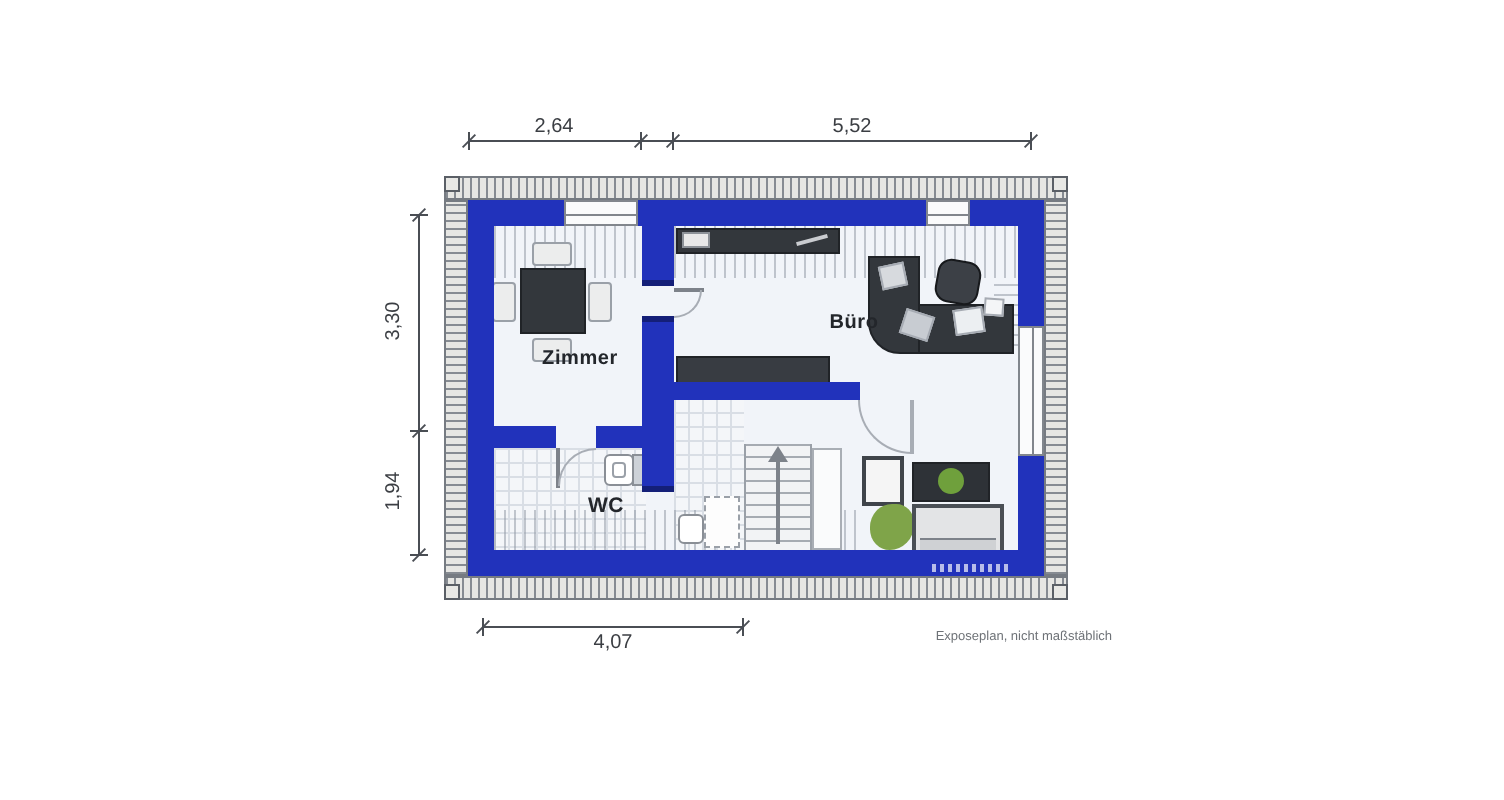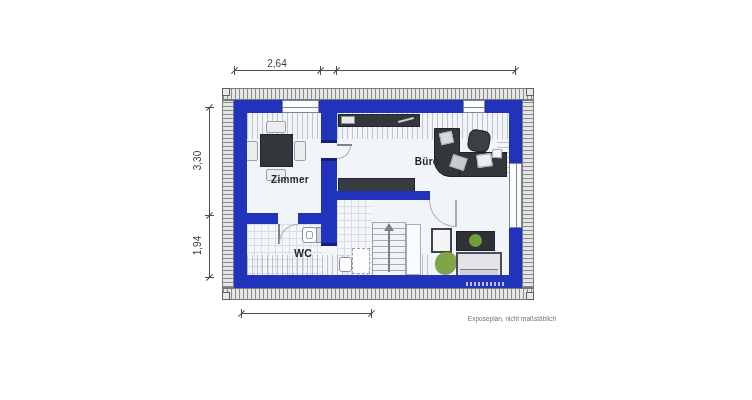--- a/index.html
+++ b/index.html
@@ -135,32 +135,34 @@
   <div class="abs dimline" style="left:234px;top:70px;width:282px;height:1px;"></div>
   <div class="abs tick" style="left:234px;top:66px;width:1px;height:9px;"></div>
   <div class="abs tick" style="left:320px;top:66px;width:1px;height:9px;"></div>
   <div class="abs tick" style="left:336px;top:66px;width:1px;height:9px;"></div>
   <div class="abs tick" style="left:515px;top:66px;width:1px;height:9px;"></div>
   <div class="abs slash" style="left:230px;top:70px;"></div>
   <div class="abs slash" style="left:316px;top:70px;"></div>
   <div class="abs slash" style="left:332px;top:70px;"></div>
   <div class="abs slash" style="left:511px;top:70px;"></div>
   <div class="abs dimtext" style="left:234px;top:58px;width:86px;text-align:center;">2,64</div>
+  <div class="abs dimtext" style="left:336px;top:58px;width:180px;">5,52</div>
 
   <div class="abs dimline" style="left:209px;top:107px;width:1px;height:171px;"></div>
   <div class="abs tick" style="left:205px;top:107px;width:9px;height:1px;"></div>
   <div class="abs tick" style="left:205px;top:215px;width:9px;height:1px;"></div>
   <div class="abs tick" style="left:205px;top:277px;width:9px;height:1px;"></div>
   <div class="abs slash" style="left:205px;top:107px;"></div>
   <div class="abs slash" style="left:205px;top:215px;"></div>
   <div class="abs slash" style="left:205px;top:277px;"></div>
   <div class="abs dimtext" style="left:177px;top:155px;width:40px;transform:rotate(-90deg);">3,30</div>
   <div class="abs dimtext" style="left:177px;top:240px;width:40px;transform:rotate(-90deg);">1,94</div>
 
   <div class="abs dimline" style="left:241px;top:313px;width:131px;height:1px;"></div>
   <div class="abs tick" style="left:241px;top:309px;width:1px;height:9px;"></div>
   <div class="abs tick" style="left:371px;top:309px;width:1px;height:9px;"></div>
   <div class="abs slash" style="left:237px;top:313px;"></div>
   <div class="abs slash" style="left:367px;top:313px;"></div>
+  <div class="abs dimtext" style="left:241px;top:316px;width:131px;">4,07</div>
 
   <div class="abs caption" style="left:420px;top:314px;width:136px;">Exposeplan, nicht maßstäblich</div>
 
 </div>
 
 </body></html>

